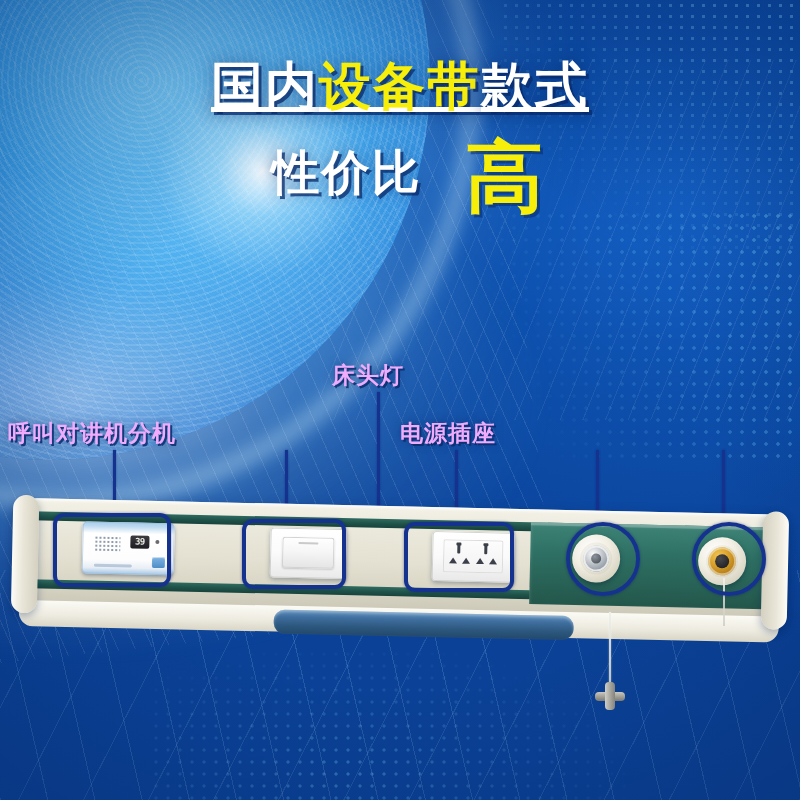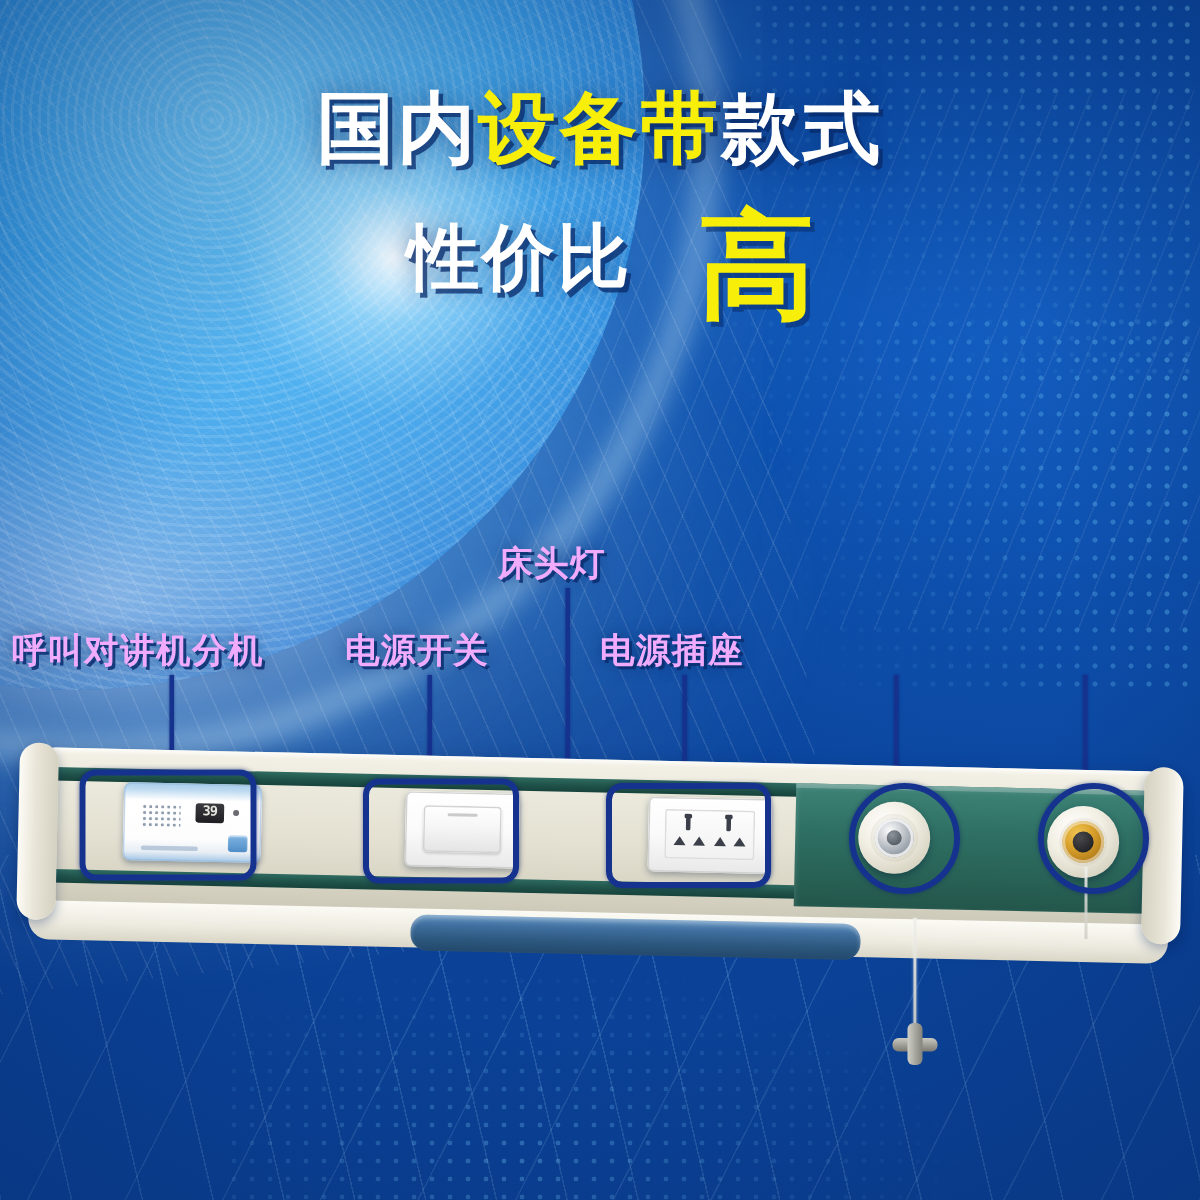--- a/index.html
+++ b/index.html
@@ -85,20 +85,21 @@
     background:radial-gradient(ellipse 700px 560px at 50% 52%, rgba(0,0,0,0) 45%, rgba(4,35,92,.42) 100%);
   }
 
   
   .headline{position:absolute;left:0;top:60px;width:800px;text-align:center;}
   .line1{
     font-size:52px;font-weight:700;letter-spacing:2px;line-height:1;
     color:#ffffff;
     text-shadow:3px 3px 0 rgba(8,42,105,.75), 0 0 16px rgba(6,35,95,.5);
     white-space:nowrap;
+    text-decoration:underline;
   }
   .line1 .hl{color:#f7ee0a;}
   .line2{
     margin-top:22px;
     display:flex;align-items:center;justify-content:center;gap:44px;
     line-height:1;white-space:nowrap;padding-left:16px;
   }
   .line2 .w{
     font-size:48px;font-weight:700;color:#ffffff;letter-spacing:2px;
     text-shadow:3px 3px 0 rgba(8,42,105,.75), 0 0 14px rgba(6,35,95,.45);
@@ -326,21 +327,20 @@
   </div>
 
   <div class="callouts">
 
     <div class="callout-label" style="left:332px;top:360px;">床头灯</div>
     <div class="leader" style="left:377px;top:392px;height:205px;"></div>
 
     <div class="callout-label" style="left:8px;top:418px;">呼叫对讲机分机</div>
     <div class="leader" style="left:113px;top:450px;height:78px;"></div>
 
-    <div class="callout-label" style="left:230px;top:418px;">电源开关</div>
     <div class="leader" style="left:285px;top:450px;height:82px;"></div>
 
     <div class="callout-label" style="left:400px;top:418px;">电源插座</div>
     <div class="leader" style="left:455px;top:450px;height:82px;"></div>
 
     <div class="leader" style="left:596px;top:450px;height:86px;"></div>
 
     <div class="leader" style="left:722px;top:450px;height:82px;"></div>
   </div>
 

